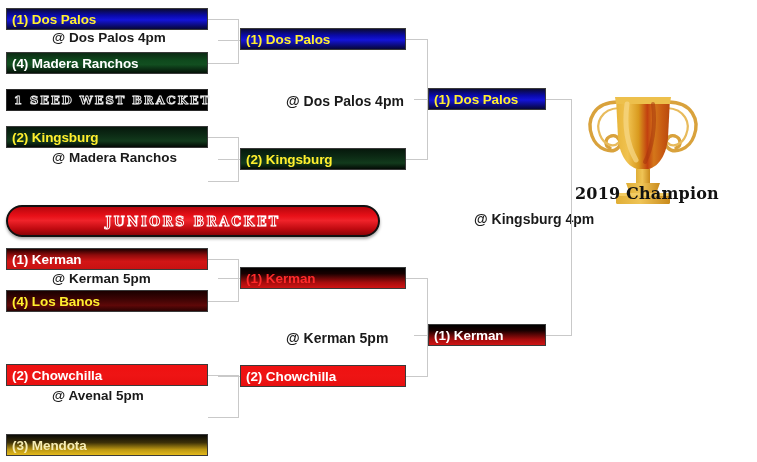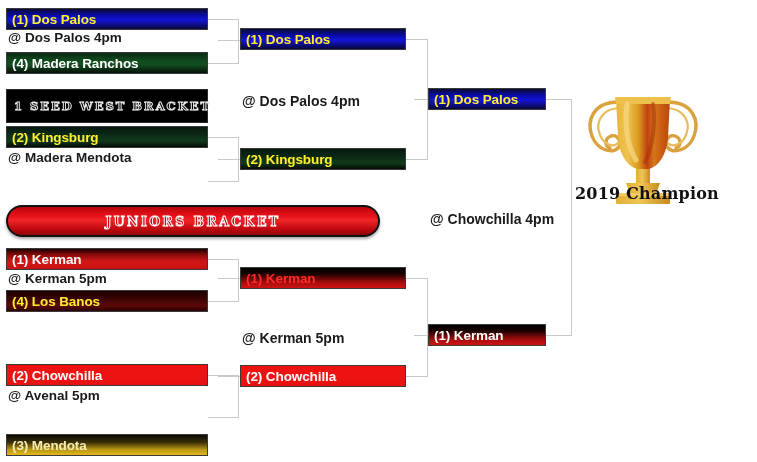--- a/index.html
+++ b/index.html
@@ -45,28 +45,29 @@
   .sk-blackred  { background: linear-gradient(to bottom,#000000 0%,#180000 28%,#a50d0d 72%,#d01414 100%); color:#ff2a2a; }
   .sk-blackred-w{ background: linear-gradient(to bottom,#000000 0%,#180000 28%,#a50d0d 72%,#d01414 100%); color:#ffffff; }
 
   
   .site {
     position: absolute;
     font-weight: bold;
     font-size: 13.5px;
     color: #1a1a1a;
     white-space: nowrap;
+    margin-left: 44px;
   }
   .site.r1 { left: 8px; }
   .site.big { font-size: 14px; }
 
   
   .banner {
     position: absolute;
-    left: 6px; width: 202px; height: 34px;
+    left: 6px; width: 202px; height: 22px;
     background: #000000;
     border: 1px solid #2b2b2b;
     display: flex; align-items: center;
     padding-left: 7px;
   }
   .banner span {
     font-family: "DejaVu Serif", serif;
     font-size: 11.5px;
     font-weight: bold;
     letter-spacing: 2px;
@@ -127,21 +128,21 @@
   <div class="site r1" style="top:30px;">@ Dos Palos 4pm</div>
 
   <div class="bar r1 sk-green" style="top:52px;">(4) Madera Ranchos</div>
 
   <div class="banner" style="top:89px;">
     <span>1 SEED WEST BRACKET</span>
   </div>
 
   <div class="bar r1 sk-darkgreen" style="top:126px;">(2) Kingsburg</div>
 
-  <div class="site r1" style="top:150px;">@ Madera Mendota</div>
+  <div class="site r1" style="top:150px;">@ Madera Ranchos</div>
 
 
   <div id="juniors-pill">
     <span>JUNIORS BRACKET</span>
   </div>
 
   <div class="bar r1 sk-red" style="top:248px;">(1) Kerman</div>
 
   <div class="site r1" style="top:271px;">@ Kerman 5pm</div>
 
@@ -161,21 +162,21 @@
   <div class="bar r2 sk-darkgreen" style="top:148px;">(2) Kingsburg</div>
 
   <div class="bar r2 sk-blackred" style="top:267px;">(1) Kerman</div>
 
   <div class="site big" style="left:242px; top:330px;">@ Kerman 5pm</div>
 
   <div class="bar r2 sk-brightred" style="top:365px;">(2) Chowchilla</div>
 
   <div class="bar r3 sk-blue" style="top:88px;">(1) Dos Palos</div>
 
-  <div class="site big" style="left:430px; top:211px;">@ Chowchilla 4pm</div>
+  <div class="site big" style="left:430px; top:211px;">@ Kingsburg 4pm</div>
 
   <div class="bar r3 sk-blackred-w" style="top:324px;">(1) Kerman</div>
 
   <div class="ln h" style="left:208px; top:19px;  width:30px;"></div>
   <div class="ln h" style="left:208px; top:63px;  width:30px;"></div>
   <div class="ln v" style="left:238px; top:19px;  height:45px;"></div>
   <div class="ln h" style="left:218px; top:40px;  width:22px;"></div>
 
   <div class="ln h" style="left:208px; top:137px; width:30px;"></div>
   <div class="ln h" style="left:208px; top:181px; width:30px;"></div>

